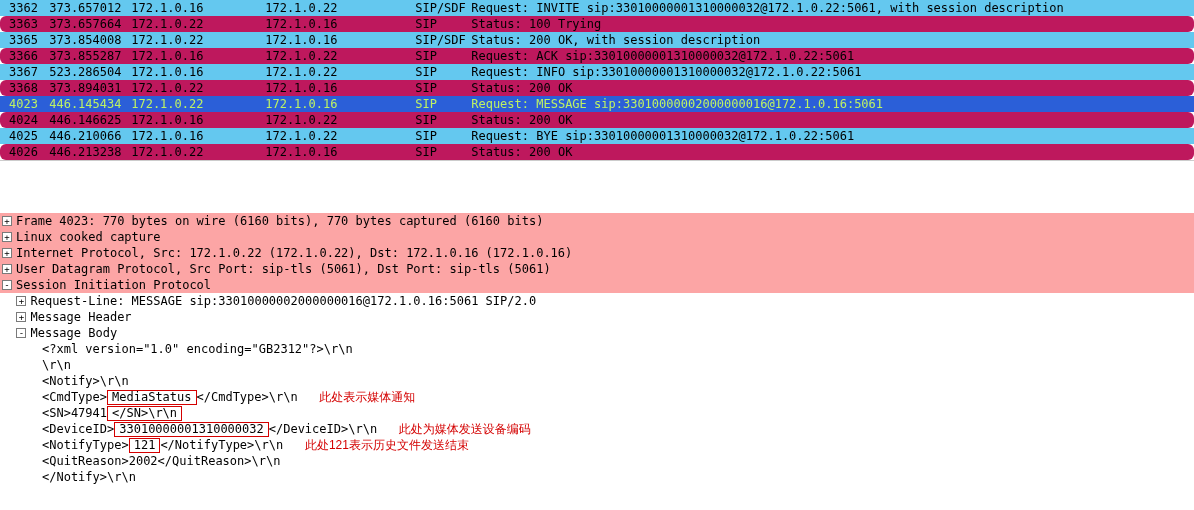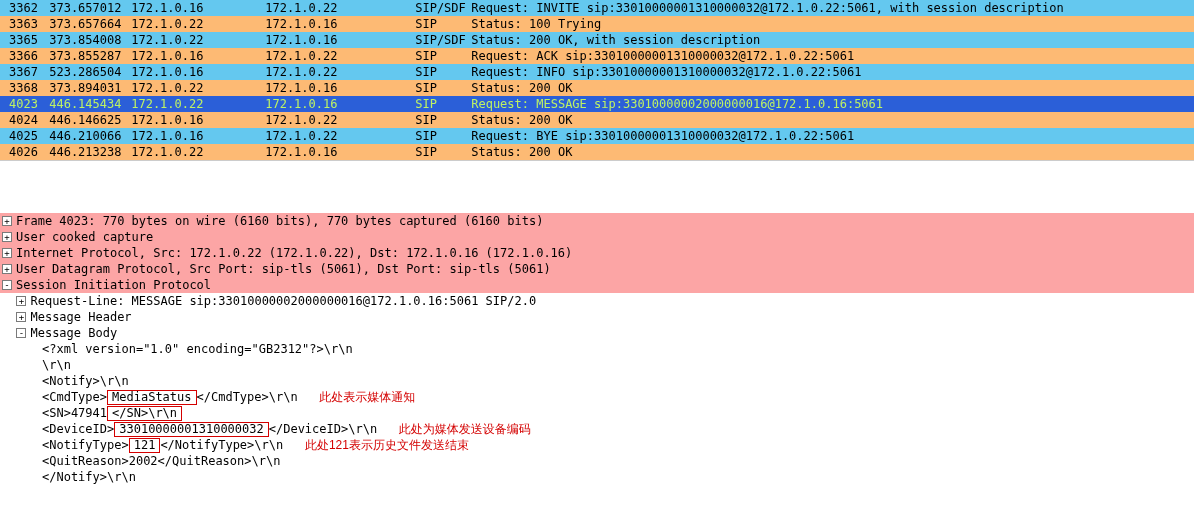--- a/index.html
+++ b/index.html
@@ -16,21 +16,21 @@
     width: 100%;
     border-bottom: 1px solid #cccccc;
   }
   .packet-row {
     display: flex;
     line-height: 16px;
     height: 16px;
     white-space: pre;
   }
   .packet-row.lightblue { background: #64c8ef; }
-  .packet-row.white { background: #fdba74; }
+  .packet-row.white { background: #be185d; border-radius: 6px; }
   .packet-row.selected {
     background: #2b5fd8;
     color: #bef264;
   }
   .col-no    { width: 42px;  text-align: right; padding-right: 4px; }
   .col-time  { width: 82px;  }
   .col-src   { width: 134px; }
   .col-dst   { width: 150px; }
   .col-proto { width: 56px; }
   .col-info  { flex: 1; }
@@ -90,21 +90,21 @@
     <div class="packet-row white"><span class="col-no">4024</span><span class="col-time"> 446.146625</span><span class="col-src"> 172.1.0.16</span><span class="col-dst"> 172.1.0.22</span><span class="col-proto"> SIP</span><span class="col-info"> Status: 200 OK</span></div>
     <div class="packet-row lightblue"><span class="col-no">4025</span><span class="col-time"> 446.210066</span><span class="col-src"> 172.1.0.16</span><span class="col-dst"> 172.1.0.22</span><span class="col-proto"> SIP</span><span class="col-info"> Request: BYE sip:33010000001310000032@172.1.0.22:5061</span></div>
     <div class="packet-row white"><span class="col-no">4026</span><span class="col-time"> 446.213238</span><span class="col-src"> 172.1.0.22</span><span class="col-dst"> 172.1.0.16</span><span class="col-proto"> SIP</span><span class="col-info"> Status: 200 OK</span></div>
   </div>
 
 <div class="spacer"></div>
 
 <div class="details-pane">
 
   <div class="tree-line hdr"><span class="exp-box">+</span><span>Frame 4023: 770 bytes on wire (6160 bits), 770 bytes captured (6160 bits)</span></div>
-  <div class="tree-line hdr"><span class="exp-box">+</span><span>User cooked capture</span></div>
+  <div class="tree-line hdr"><span class="exp-box">+</span><span>Linux cooked capture</span></div>
   <div class="tree-line hdr"><span class="exp-box">+</span><span>Internet Protocol, Src: 172.1.0.22 (172.1.0.22), Dst: 172.1.0.16 (172.1.0.16)</span></div>
   <div class="tree-line hdr"><span class="exp-box">+</span><span>User Datagram Protocol, Src Port: sip-tls (5061), Dst Port: sip-tls (5061)</span></div>
   <div class="tree-line hdr"><span class="exp-box">-</span><span>Session Initiation Protocol</span></div>
 
   <div class="tree-line">  <span class="exp-box">+</span><span>Request-Line: MESSAGE sip:33010000002000000016@172.1.0.16:5061 SIP/2.0</span></div>
   <div class="tree-line">  <span class="exp-box">+</span><span>Message Header</span></div>
   <div class="tree-line">  <span class="exp-box">-</span><span>Message Body</span></div>
 
   <div class="tree-line indent2"><span>&lt;?xml version="1.0" encoding="GB2312"?&gt;\r\n</span></div>
   <div class="tree-line indent2"><span>\r\n</span></div>

